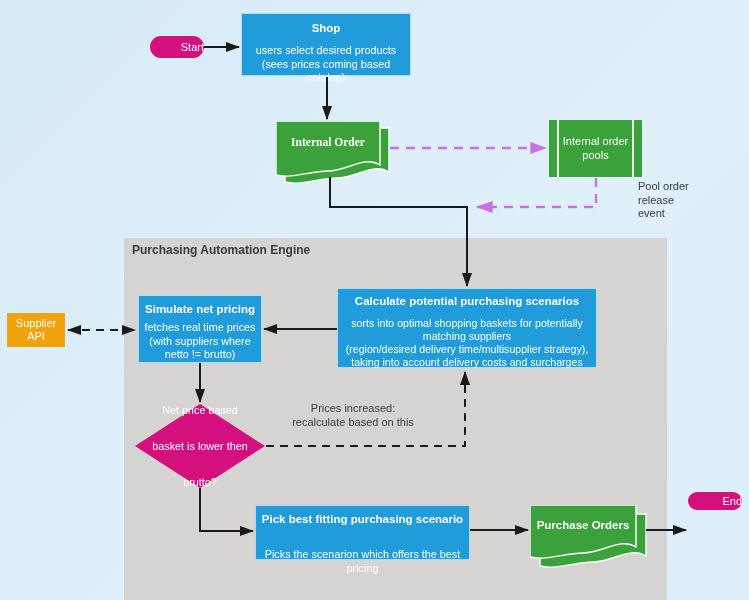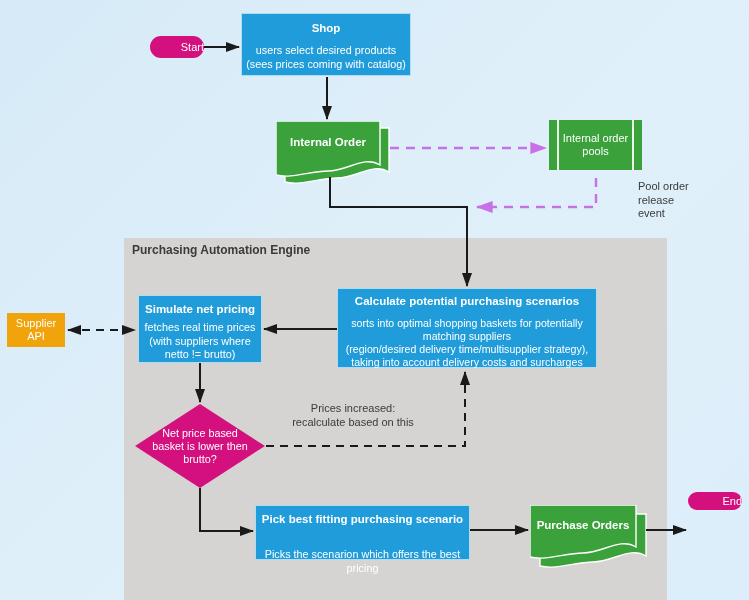--- a/index.html
+++ b/index.html
@@ -43,41 +43,42 @@
   .start{left:150px;top:36px;width:54px;height:22px;}
   .end{left:688px;top:492px;width:54px;height:18px;}
   
   .external{
     left:7px;top:313px;width:58px;height:34px;background:#f0a30a;
     color:#fff;font-size:11px;line-height:13px;text-align:center;
     display:flex;align-items:center;justify-content:flex-start;z-index:2;
   }
   
   .pools{
-    left:549px;top:120px;width:93px;height:50px;background:#3aa13b;
+    left:549px;top:120px;width:93px;height:57px;background:#3aa13b;
     color:#fff;font-size:11px;line-height:13.5px;text-align:center;
     display:flex;align-items:center;justify-content:center;
     padding:0 13px;box-sizing:border-box;z-index:2;
   }
   .pools-line{position:absolute;top:0;bottom:0;width:2px;background:rgba(255,255,255,.9);}
   .pools-line.l{left:8px;} .pools-line.r{right:8px;}
   
   .docwrap{z-index:2;}
   .doc-title{
     position:absolute;width:100%;text-align:center;color:#fff;
     font-size:11.5px;font-weight:bold;
   }
-  .io-wrap{left:276px;top:121px;width:114px;height:67px;}
+  .io-wrap{left:276px;top:121px;width:114px;height:67px;font-family:Liberation Serif, serif;}
   .po-wrap{left:530px;top:505px;width:117px;height:68px;}
   
   .decision{left:135px;top:404px;width:130px;height:84px;z-index:2;}
   .decision-text{
     position:absolute;inset:0;color:#fff;font-size:10.8px;line-height:13px;
     display:flex;flex-direction:column;align-items:center;justify-content:center;
     text-align:center;
+    gap:23px;
   }
   
   .note{color:#3b3b3b;font-size:11px;line-height:13.5px;z-index:2;}
   .pool-note{left:638px;top:180px;width:66px;text-align:left;}
   .prices-note{left:277px;top:402px;width:152px;text-align:center;}
   
   svg.connectors{position:absolute;left:0;top:0;z-index:3;pointer-events:none;}
 </style>
 </head>
 <body>
@@ -116,21 +117,21 @@
 </svg>
 
 <div class="abs pill start">
   <span>Start</span>
 </div>
 
 <div class="abs proc shop">
   <div class="t">Shop</div>
   <div class="b">
     <div>users select desired products</div>
-    <div>(sees prices coming with catalog)</div>
+    <div>(sees prices coming based catalog)</div>
   </div>
 </div>
 
 <div class="abs docwrap io-wrap">
   <svg width="114" height="67" viewBox="0 0 114 67">
     <path d="M0 0 H104 V44 C88 34 72 50 52 50 C34 50 16 58 0 54 Z" transform="translate(9,7)" fill="#3aa13b" stroke="#ffffff" stroke-width="1.4"></path>
     <path d="M0 0 H104 V44 C88 34 72 50 52 50 C34 50 16 58 0 54 Z" fill="#3aa13b" stroke="#ffffff" stroke-width="1.4"></path>
   </svg>
   <div class="doc-title" style="top:15px;width:104px;">Internal Order</div>
 </div>

